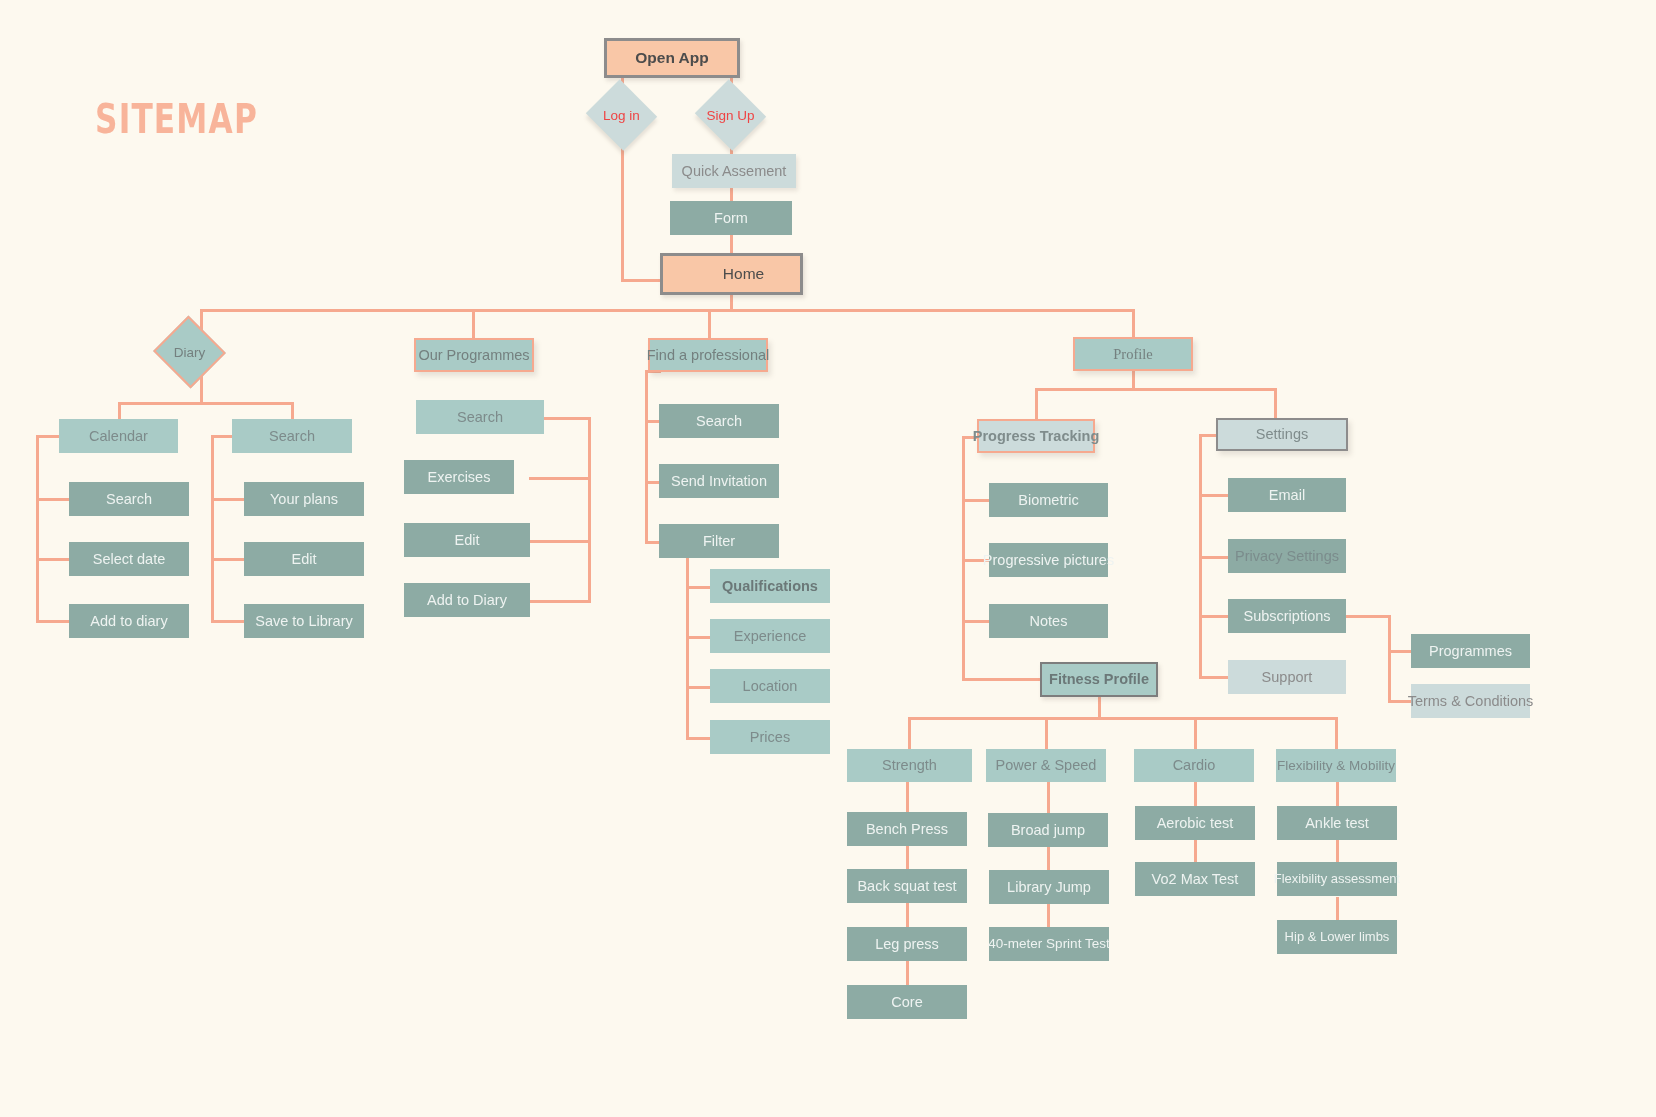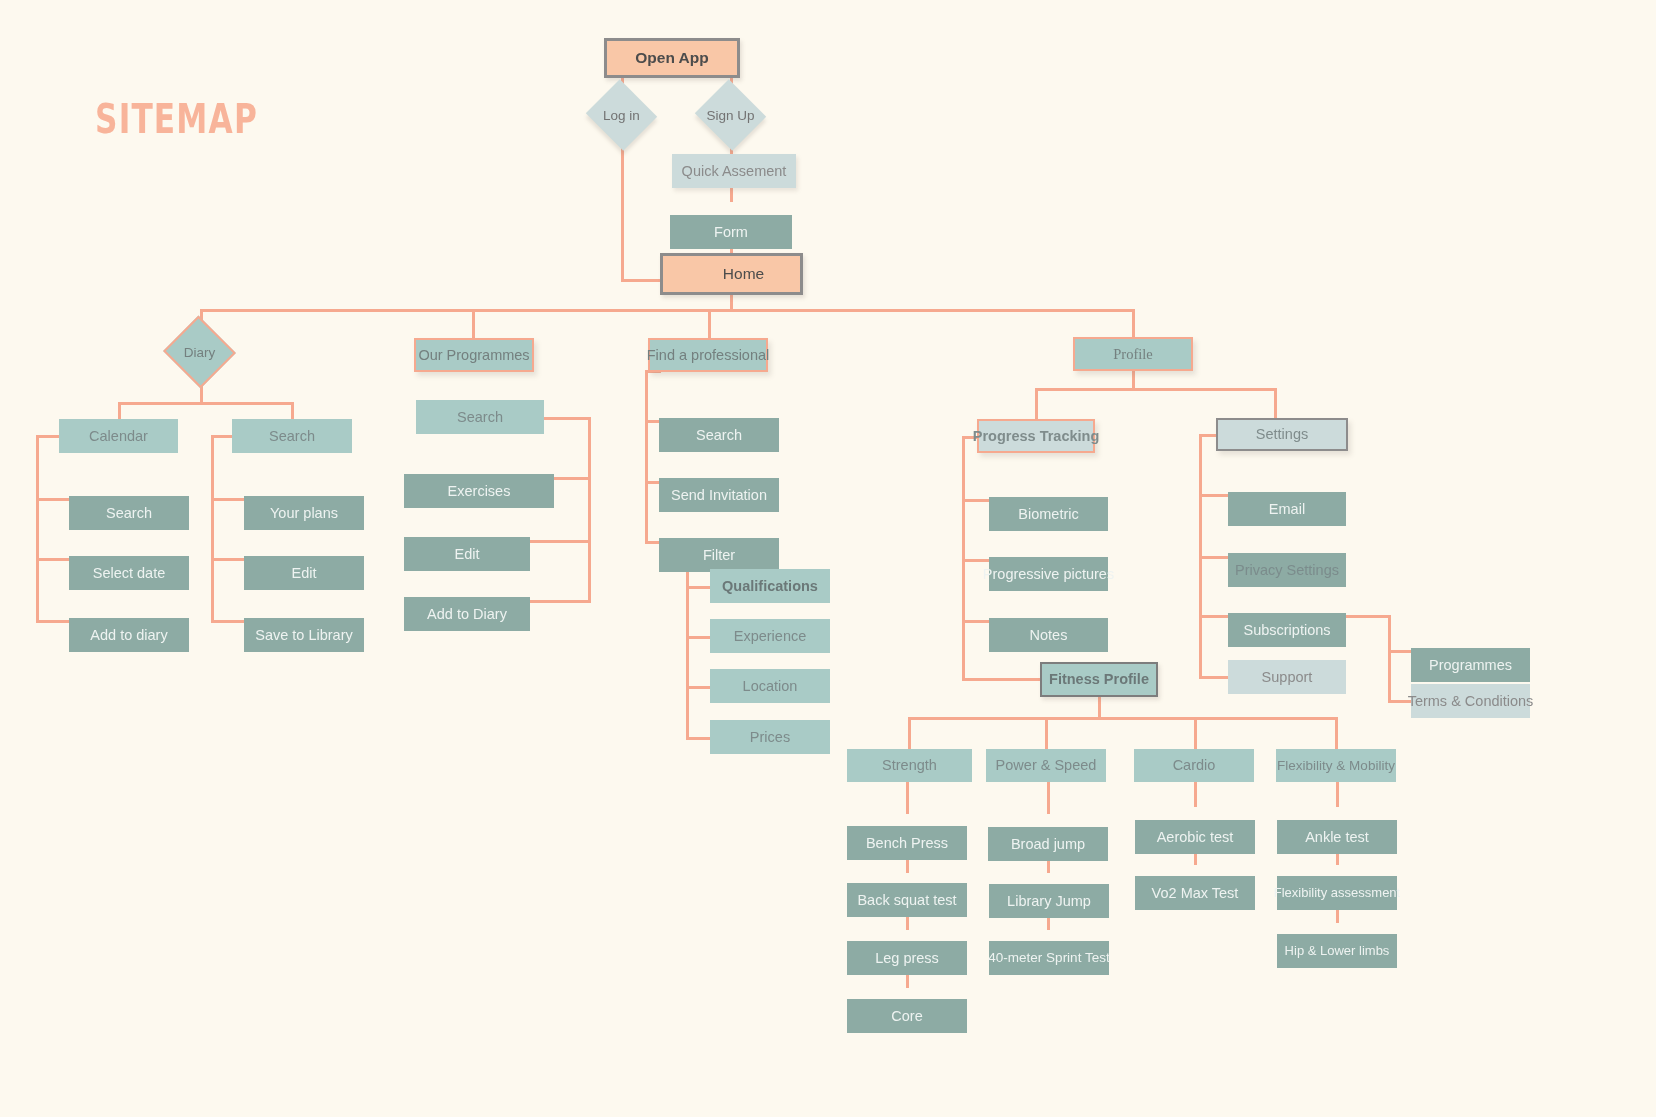--- a/index.html
+++ b/index.html
@@ -84,21 +84,20 @@
   .teal.bordered-gray {
     border: 2px solid #7d7d7d;
     color: #6b7878;
     font-weight: 700;
     box-shadow: 2px 3px 4px rgba(120,110,100,.18);
   }
   .teal.darktext { color: #6b7878; font-weight: 600; }
   .sage {
     background: #8dabA4;
     color: #eef3f1;
-    margin-top: 14px;
   }
   
   .diamond {
     position: absolute;
     display: flex;
     align-items: center;
     justify-content: center;
     font-size: 13.5px;
     white-space: nowrap;
   }
@@ -113,21 +112,21 @@
     background: #ccdbdb;
     box-shadow: 3px 3px 4px rgba(120,110,100,.18);
   }
   .diamond.tealdia .dshape {
     background: #a9cbc6;
     border: 2px solid #f6a98f;
   }
   .diamond .dlabel {
     position: relative;
     z-index: 2;
-    color: #737373;
+    color: #ef4444;
   }
   .diamond.tealdia .dlabel { color: #74807f; }
 </style>
 </head>
 <body>
 
 <div id="canvas">
 
   <div id="sitemap-title">SITEMAP</div>
 
@@ -244,38 +243,38 @@
     <div class="dshape"></div>
     <div class="dlabel">Sign Up</div>
   </div>
 
   <div class="node lightblue" style="left:672px; top:154px; width:124px; height:34px; box-shadow:2px 3px 4px rgba(120,110,100,.15);">Quick Assement</div>
 
   <div class="node sage" style="left:670px; top:201px; width:122px; height:34px;">Form</div>
 
   <div class="node peach" style="left:660px; top:253px; width:143px; height:42px; font-size:15.5px;padding-left:30px;">Home</div>
 
-  <div class="diamond tealdia" style="left:173px; top:327px; width:53px; height:50px;">
+  <div class="diamond tealdia" style="left:163px; top:327px; width:53px; height:50px;">
     <div class="dshape"></div>
     <div class="dlabel">Diary</div>
   </div>
 
   <div class="node teal" style="left:59px; top:419px; width:119px; height:34px;">Calendar</div>
   <div class="node sage" style="left:69px; top:482px; width:120px; height:34px;">Search</div>
   <div class="node sage" style="left:69px; top:542px; width:120px; height:34px;">Select date</div>
   <div class="node sage" style="left:69px; top:604px; width:120px; height:34px;">Add to diary</div>
 
   <div class="node teal" style="left:232px; top:419px; width:120px; height:34px;">Search</div>
   <div class="node sage" style="left:244px; top:482px; width:120px; height:34px;">Your plans</div>
   <div class="node sage" style="left:244px; top:542px; width:120px; height:34px;">Edit</div>
   <div class="node sage" style="left:244px; top:604px; width:120px; height:34px;">Save to Library</div>
 
   <div class="node teal bordered-salmon" style="left:414px; top:338px; width:120px; height:34px;">Our  Programmes</div>
   <div class="node teal" style="left:416px; top:400px; width:128px; height:34px;">Search</div>
-  <div class="node sage" style="left:404px; top:460px; width:150px; height:34px;">Exercises</div>
+  <div class="node sage" style="left:404px; top:460px; width:110px; height:34px;">Exercises</div>
   <div class="node sage" style="left:404px; top:523px; width:126px; height:34px;">Edit</div>
   <div class="node sage" style="left:404px; top:583px; width:126px; height:34px;">Add to Diary</div>
 
   <div class="node teal bordered-salmon" style="left:648px; top:338px; width:120px; height:34px;">Find a professional</div>
   <div class="node sage" style="left:659px; top:404px; width:120px; height:34px;">Search</div>
   <div class="node sage" style="left:659px; top:464px; width:120px; height:34px;">Send Invitation</div>
   <div class="node sage" style="left:659px; top:524px; width:120px; height:34px;">Filter</div>
   <div class="node teal darktext" style="left:710px; top:569px; width:120px; height:34px;">Qualifications</div>
   <div class="node teal" style="left:710px; top:619px; width:120px; height:34px;">Experience</div>
   <div class="node teal" style="left:710px; top:669px; width:120px; height:34px;">Location</div>

